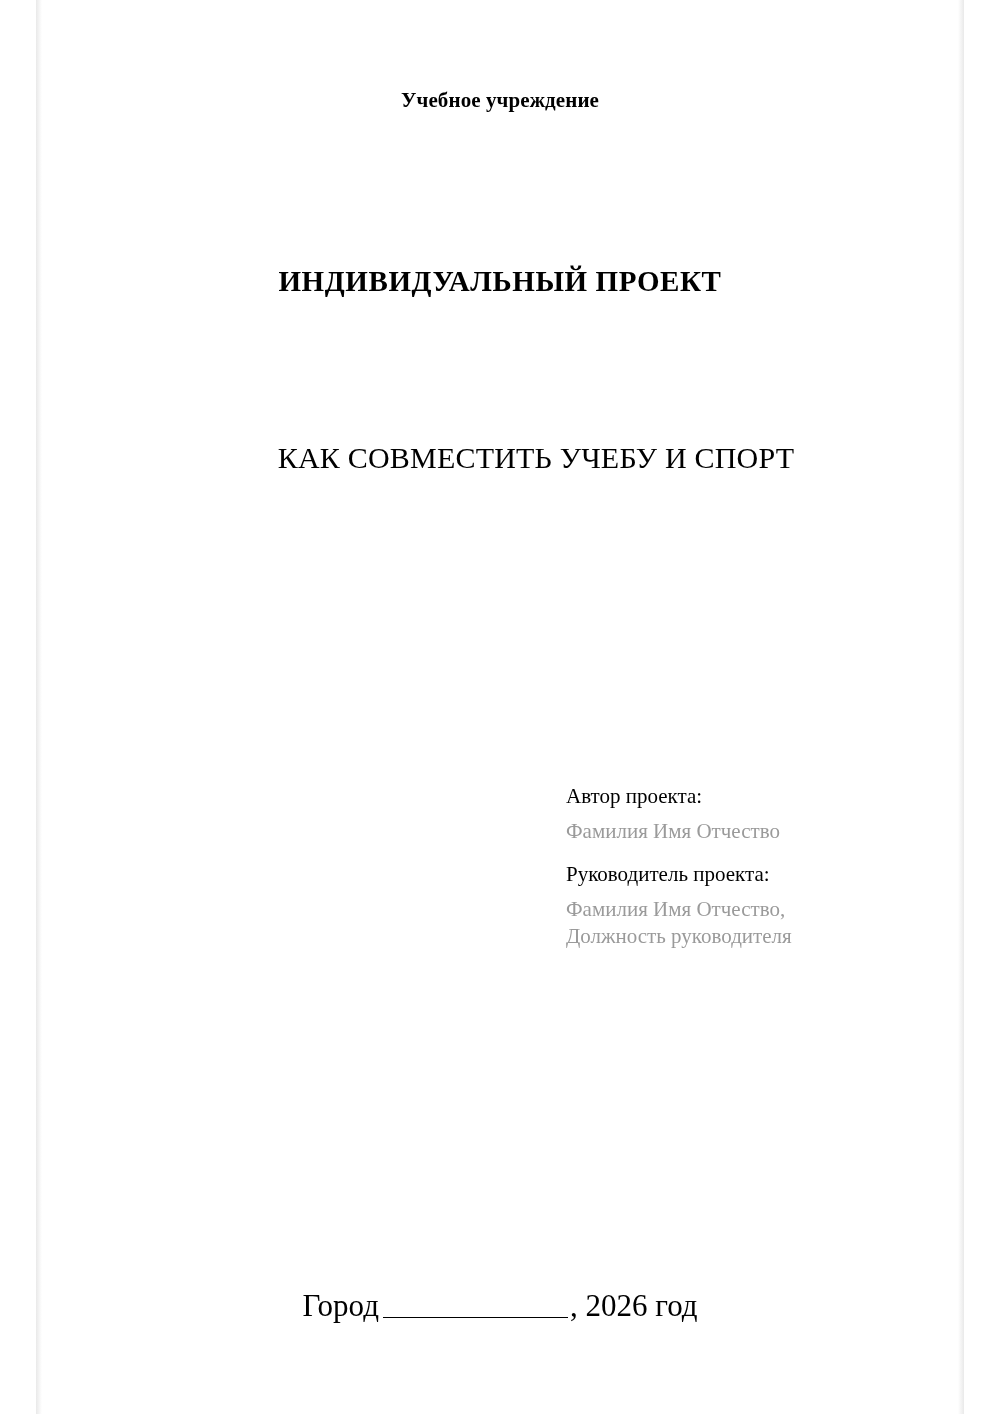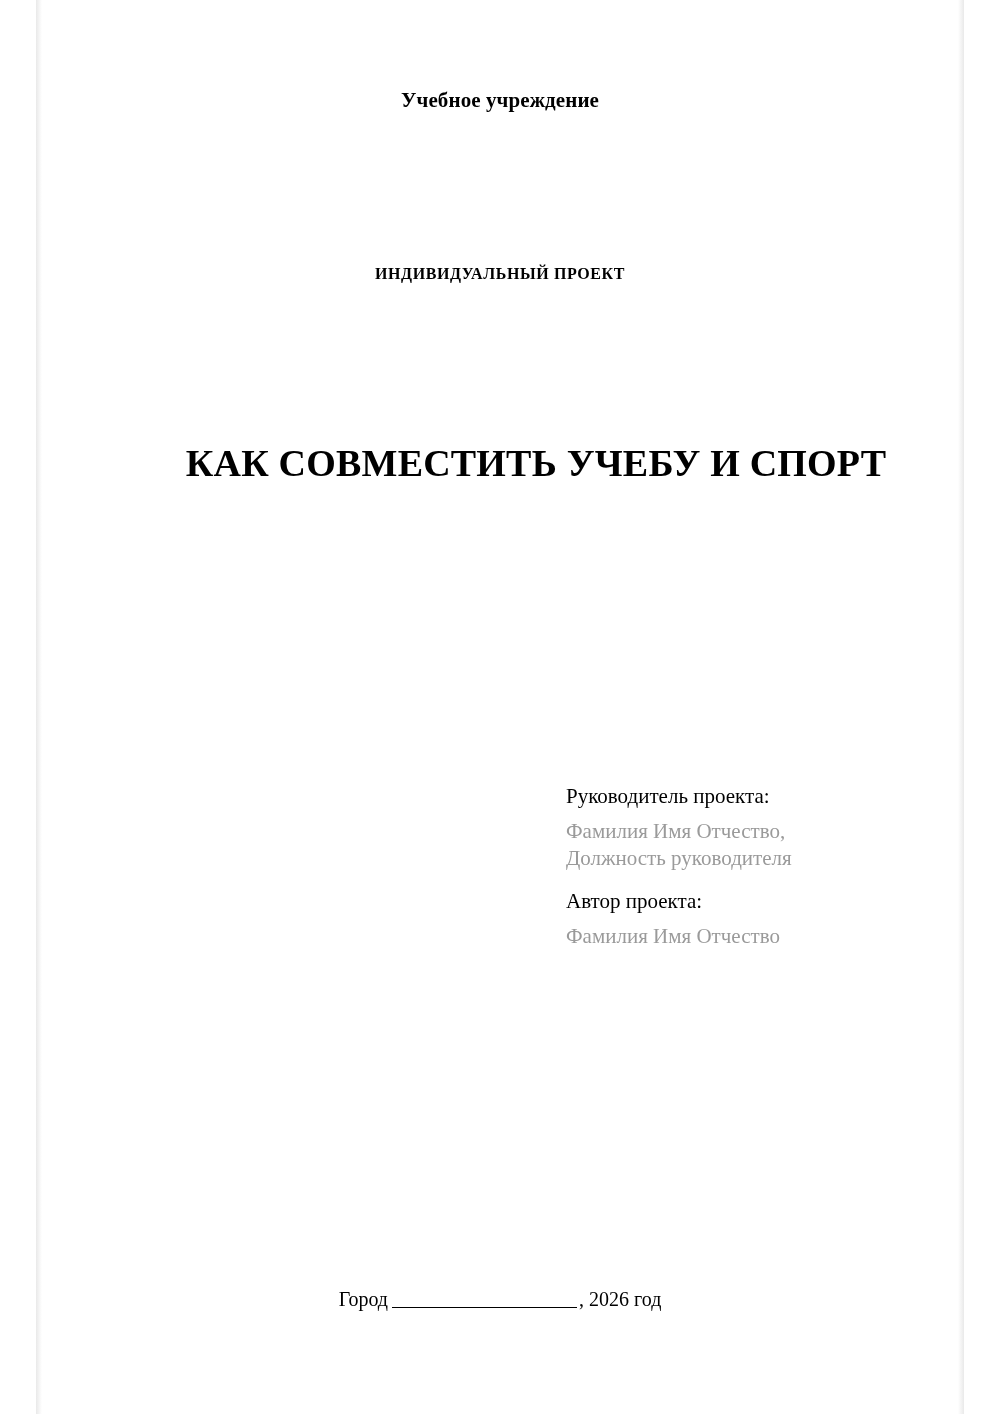--- a/index.html
+++ b/index.html
@@ -48,33 +48,33 @@
     font-weight: 700;
     letter-spacing: 0.1px;
   }
 
   .project-type {
     position: absolute;
     top: 265px;
     left: 0;
     width: 100%;
     text-align: center;
-    font-size: 16px;
+    font-size: 29px;
     font-weight: 700;
     letter-spacing: 0.6px;
   }
 
   .project-title {
     position: absolute;
     top: 440px;
     left: 80px;
     width: 840px;
     text-align: center;
-    font-size: 38px;
-    font-weight: 700;
+    font-size: 30px;
+    font-weight: 400;
     line-height: 1.22;
     letter-spacing: 0.2px;
   }
 
   .credits {
     position: absolute;
     top: 786px;
     left: 530px;
     width: 400px;
     font-size: 21px;
@@ -93,21 +93,21 @@
     color: #9a9a9a;
     margin-bottom: 6px;
   }
 
   .footer {
     position: absolute;
     top: 1288px;
     left: 0;
     width: 100%;
     text-align: center;
-    font-size: 20px;
+    font-size: 31px;
   }
   .footer .blank-line {
     display: inline-block;
     border-bottom: 1px solid #000000;
     width: 185px;
     margin: 0 2px -2px 4px;
   }
 </style>
 </head>
 <body>
@@ -116,28 +116,28 @@
 
   <div class="institution">Учебное учреждение</div>
 
   <div class="project-type">ИНДИВИДУАЛЬНЫЙ ПРОЕКТ</div>
 
   <div class="project-title">КАК СОВМЕСТИТЬ УЧЕБУ И СПОРТ</div>
 
   <div class="credits">
 
     <div class="credit-block">
+      <div class="credit-label">Автор проекта:</div>
+      <div class="credit-value">Фамилия Имя Отчество</div>
+    </div>
+
+    <div class="credit-block">
       <div class="credit-label">Руководитель проекта:</div>
       <div class="credit-value">Фамилия Имя Отчество,</div>
       <div class="credit-value">Должность руководителя</div>
-    </div>
-
-    <div class="credit-block">
-      <div class="credit-label">Автор проекта:</div>
-      <div class="credit-value">Фамилия Имя Отчество</div>
     </div>
 
   </div>
 
   <div class="footer">
     <span>Город</span><span class="blank-line"></span><span>, 2026 год</span>
   </div>
 
 </div>
 

